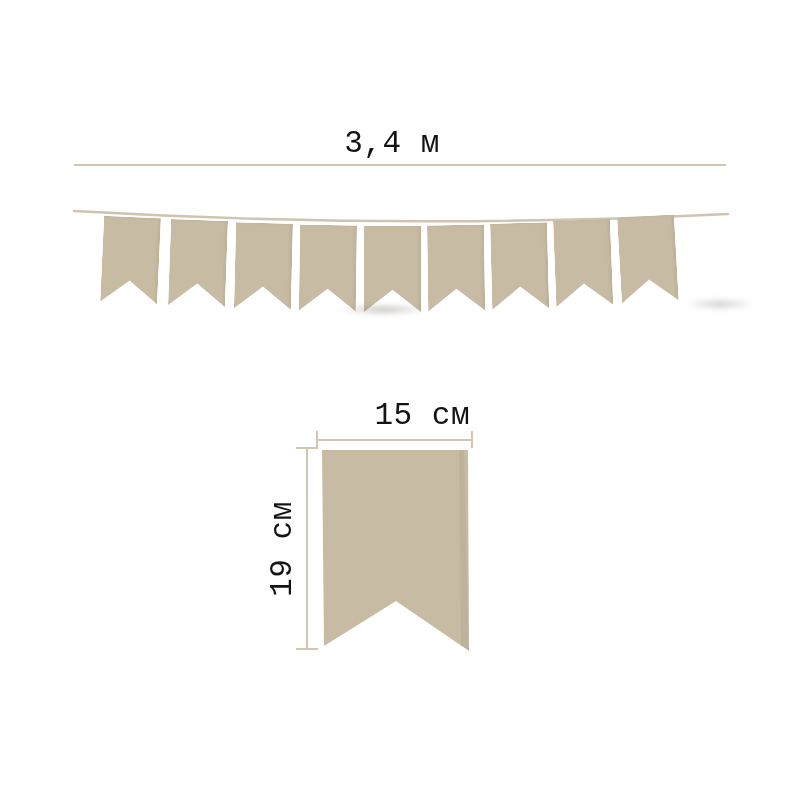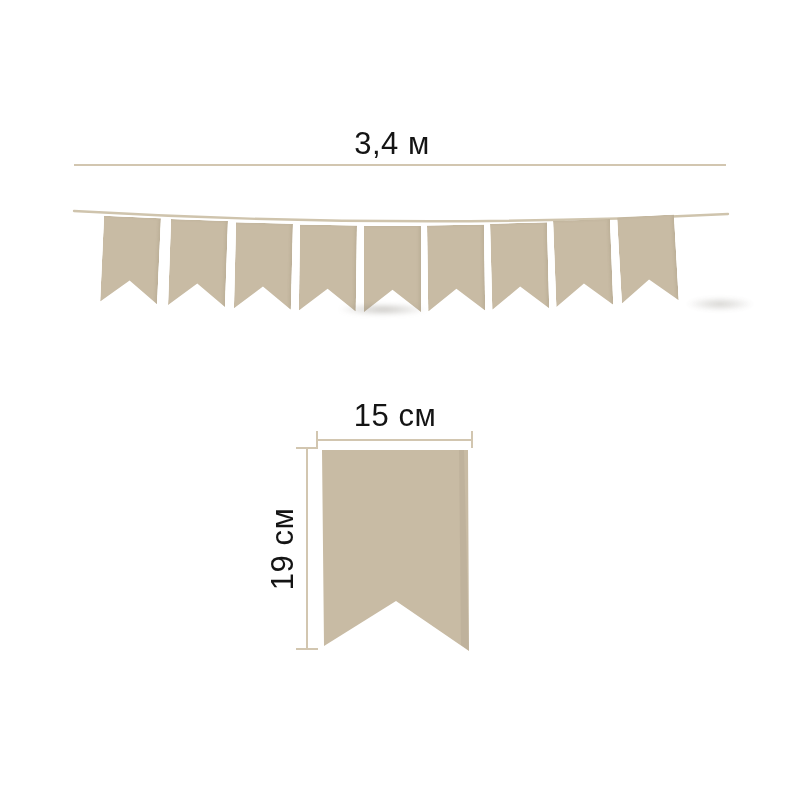--- a/index.html
+++ b/index.html
@@ -1,18 +1,18 @@
 <!DOCTYPE html>
 <html style="--flag-color: #c8bba4; --string-color: #cfc4ad; --dim-line-color: #d2c6b0; --label-color: #141414; --bg: #ffffff;"><head>
 <meta charset="utf-8">
 <style>
   html,body{margin:0;padding:0;background:#fff;}
   .stage{
     position:relative;width:800px;height:680px;background:var(--bg,#fff);
-    overflow:hidden;font-family:Liberation Sans, sans-serif;
+    overflow:hidden;font-family:Liberation Mono, monospace;
   }
   .dim-label{
     position:absolute;color:var(--label-color,#141414);
     font-size:31px;text-align:center;letter-spacing:.5px;white-space:nowrap;
   }
   
   .length-line{
     position:absolute;left:74px;top:164px;width:652px;height:2px;
     background:var(--dim-line-color,#d9d0c1);
   }
@@ -35,21 +35,21 @@
   .artifact{
     position:absolute;left:74px;top:720px;width:12px;height:5px;
     background:linear-gradient(90deg,#857c71,#b3a694);border-radius:2px;
     filter:blur(.6px);opacity:.85;
   }
   
   .width-line{position:absolute;left:317px;top:439px;width:156px;height:2px;background:var(--dim-line-color,#cfc3ac);}
   .width-tick{position:absolute;width:2px;height:17px;background:var(--dim-line-color,#cfc3ac);top:431px;}
   .width-tick.left{left:316px;}
   .width-tick.right{left:471px;}
-  .label-width{left:320px;top:398px;width:150px;}
+  .label-width{left:320px;top:398px;width:150px;text-align:right;}
   .height-line{position:absolute;left:306px;top:448px;width:2px;height:201px;background:var(--dim-line-color,#cfc3ac);}
   .height-tick{position:absolute;width:22px;height:2px;background:var(--dim-line-color,#cfc3ac);left:296px;}
   .height-tick.top{top:447px;}
   .height-tick.bottom{top:648px;}
   .label-height{
     left:228px;top:533px;width:110px;height:32px;line-height:32px;
     transform:rotate(-90deg);
   }
   .detail-flag-svg{position:absolute;left:318px;top:448px;width:155px;height:206px;}
 </style>

